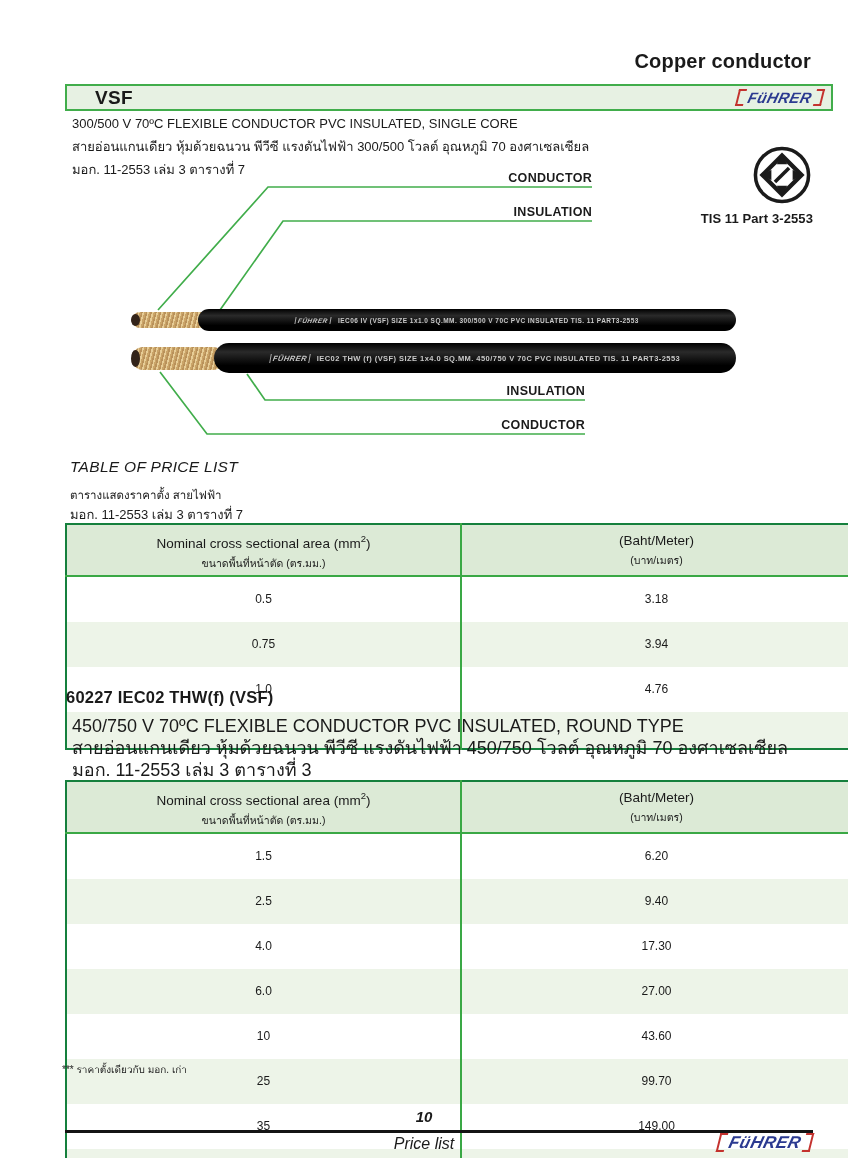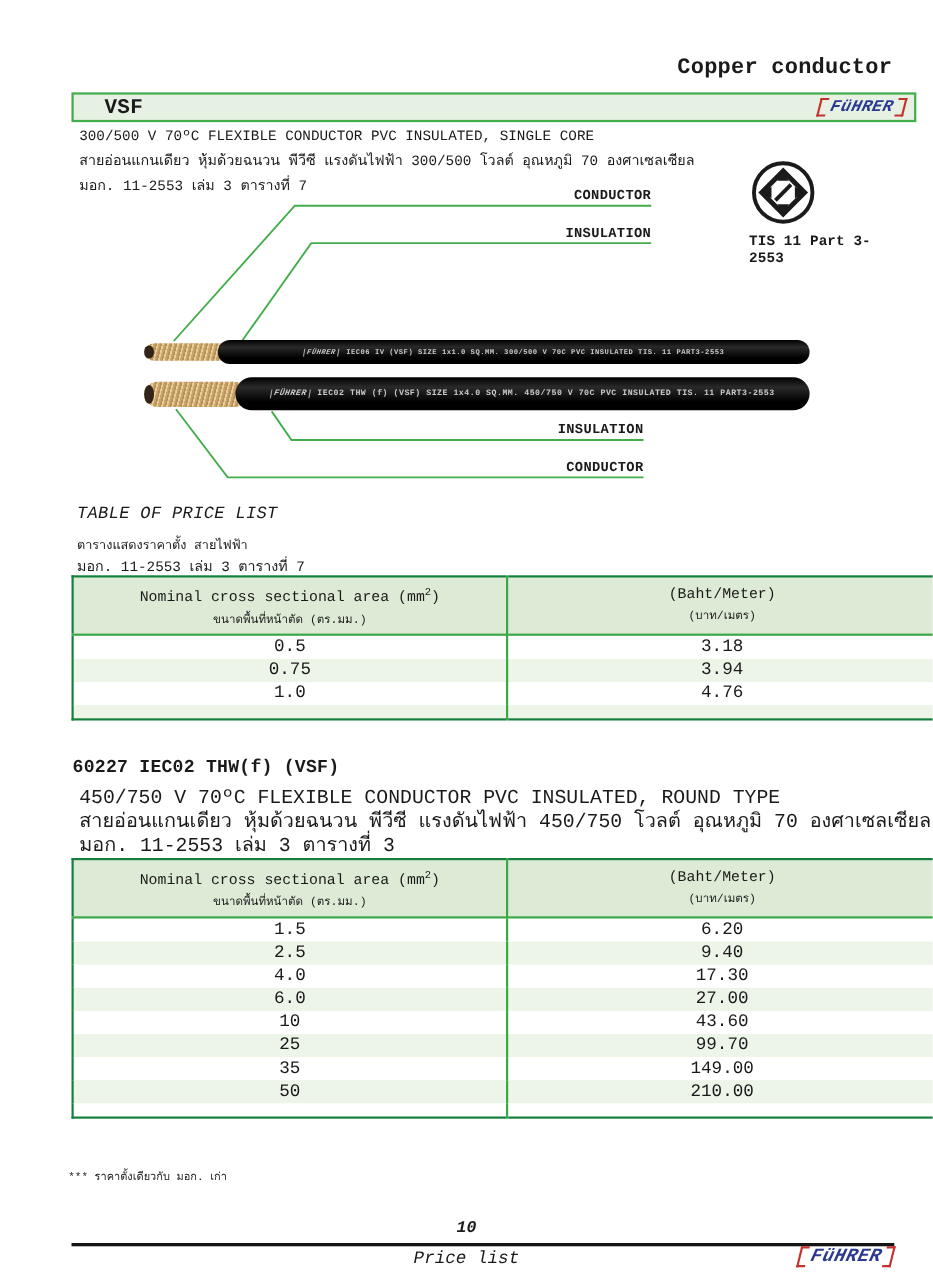--- a/index.html
+++ b/index.html
@@ -1,17 +1,17 @@
 <!DOCTYPE html>
 <html><head>
 <meta charset="utf-8">
 <style>
   html,body{margin:0;padding:0;background:#ffffff;}
   .page{position:relative;width:848px;height:1158px;background:#fff;overflow:hidden;
-        font-family:Liberation Mono, monospace;color:#1a1a1a;}
+        font-family:Liberation Sans, sans-serif;color:#1a1a1a;}
 
   .doc-title{position:absolute;top:50px;right:37px;font-size:20px;font-weight:bold;letter-spacing:0.2px;}
 
   .vsf-bar{position:absolute;left:65px;top:84px;width:748px;height:23px;background:#e7f1e3;
            border:2px solid #41ad4b;display:flex;align-items:center;justify-content:space-between;
            padding:0 8px 0 8px;box-sizing:content-box;}
   .vsf-title{font-size:19px;font-weight:bold;letter-spacing:0.3px;margin-left:20px;}
 
   
   .fuhrer-logo{display:inline-flex;align-items:stretch;transform:skewX(-14deg);height:17px;}
@@ -22,21 +22,21 @@
                         line-height:17px;padding:0 3px;letter-spacing:0.5px;}
   .footer-logo .fuhrer-logo{height:19px;}
   .footer-logo .fl-text{font-size:17px;line-height:19px;}
 
   .spec-block{position:absolute;left:72px;top:112px;font-size:13px;line-height:23px;}
 
   .lbl{position:absolute;font-weight:bold;font-size:12.5px;letter-spacing:0.3px;}
 
   .leader-svg{position:absolute;left:0;top:165px;}
 
-  .tis-block{position:absolute;left:681px;top:144px;width:132px;text-align:left;}
+  .tis-block{position:absolute;left:681px;top:144px;width:132px;text-align:right;}
   .tis-label{font-size:13px;font-weight:bold;margin-top:1px;letter-spacing:0.1px;}
 
   
   .copper{position:absolute;border-radius:8px;
           background:repeating-linear-gradient(104deg,#b9915a 0 1.5px,#e7cd97 1.5px 3px,#caa468 3px 4.5px);}
   .copper::before{content:"";position:absolute;left:-1px;top:12%;width:9px;height:76%;
                   background:#33241a;border-radius:50%;}
   .cable-body{position:absolute;background:linear-gradient(#000 0,#2a2a2a 30%,#000 75%);
               display:flex;align-items:center;justify-content:center;white-space:nowrap;}
   .cable-print{color:#c9c9c9;font-weight:bold;letter-spacing:0.45px;}
@@ -50,21 +50,21 @@
   .price-std{position:absolute;left:70px;top:504px;font-size:13px;}
 
   table.price-table{position:absolute;left:65px;width:788px;border-collapse:collapse;
                     border:2px solid #15803d;table-layout:fixed;}
   table.price-table th{background:#dcead6;border-bottom:2px solid #3aa845;
                        font-weight:normal;padding:5px 0 4px 0;vertical-align:middle;}
   table.price-table th.c1,table.price-table td.c1{border-right:2px solid #3aa845;width:50%;}
   .h-en{font-size:13.5px;line-height:18px;}
   .h-en sup{font-size:9.5px;}
   .h-th{font-size:10.5px;line-height:16px;margin-top:2px;}
-  table.price-table td{height:21px;font-size:16px;text-align:center;padding:0;vertical-align:middle;}
+  table.price-table td{height:21px;font-size:12px;text-align:center;padding:12px;vertical-align:middle;}
   table.price-table tbody tr:nth-child(even){background:#edf4e8;}
   table.price-table tr.filler td{height:12px;}
   #table1{top:523px;}
   #table2{top:780px;}
 
   .section2{position:absolute;left:66px;top:688px;}
   .section2 .s2-title{font-size:16.5px;font-weight:bold;margin:0 0 8px 0;letter-spacing:0.2px;}
   .section2 .s2-line{font-size:18px;line-height:22px;margin-left:6px;}
 
   .footnote{position:absolute;left:62px;top:1062px;font-size:10px;color:#222;}

